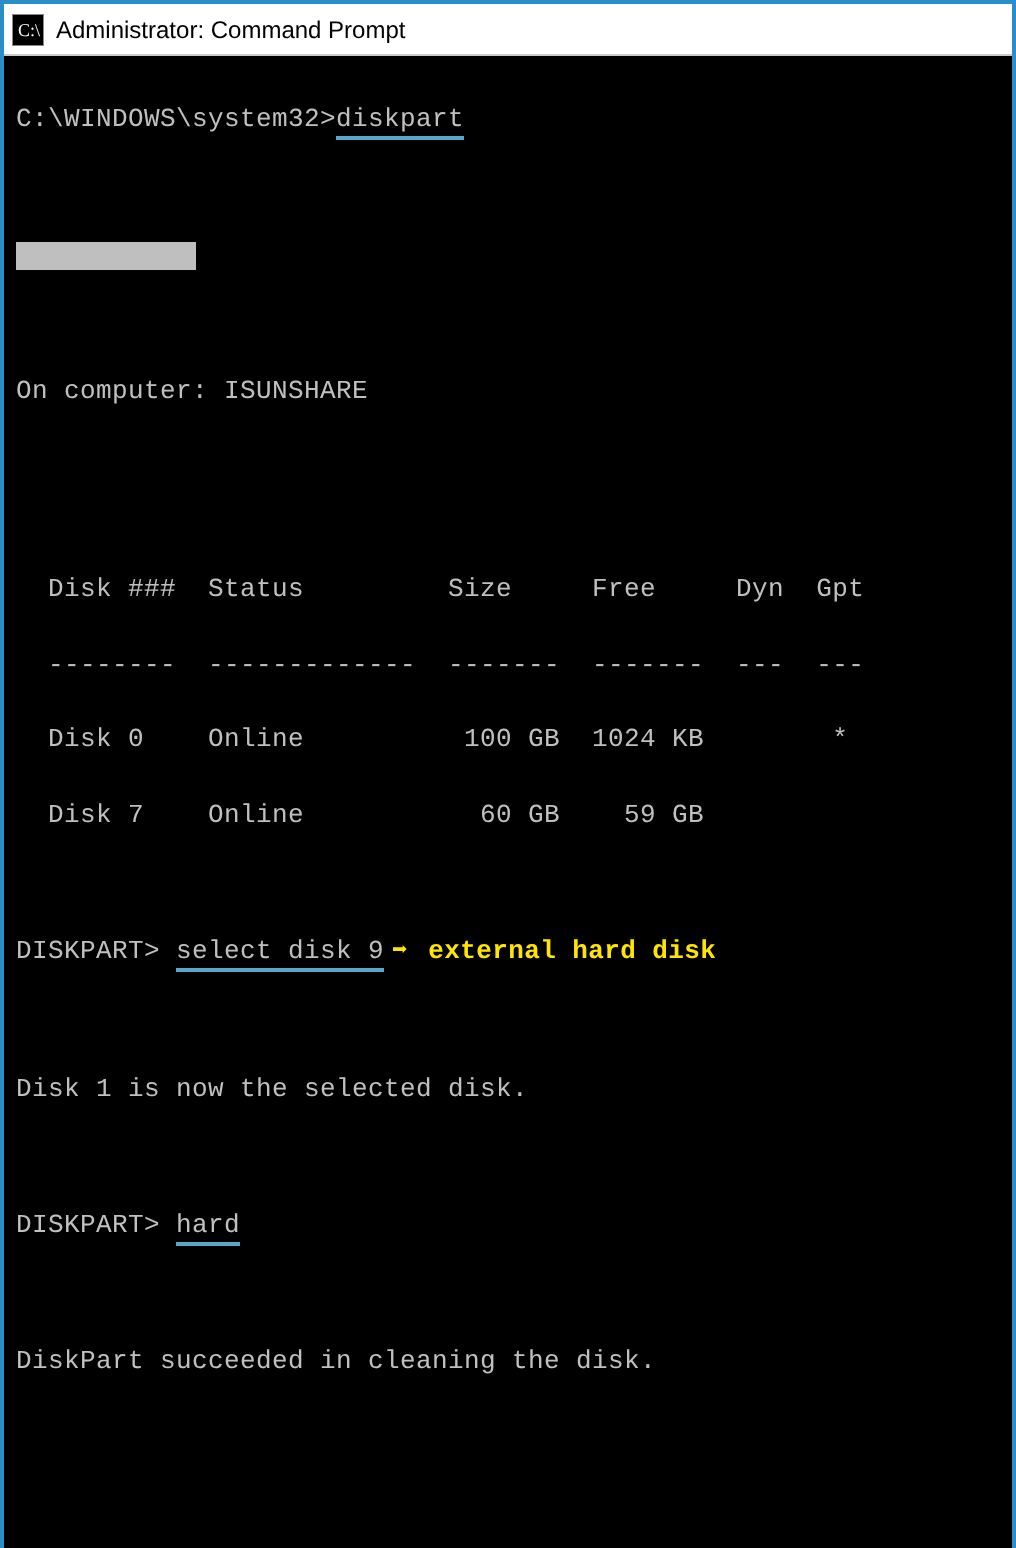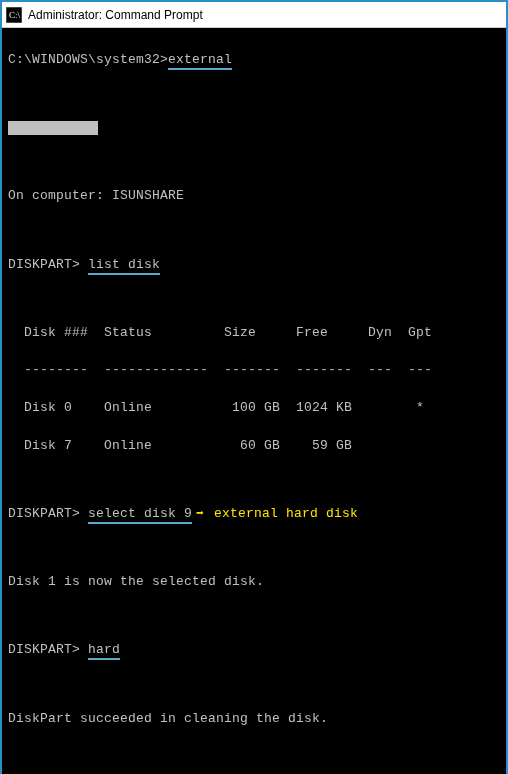--- a/index.html
+++ b/index.html
@@ -46,21 +46,21 @@
   .redact {
     background: #bfbfbf;
     color: #bfbfbf;
     display: inline-block;
     width: 90px;
     height: 14px;
     vertical-align: middle;
   }
   .annot {
     color: #ffe600;
-    font-weight: normal;
+    font-weight: bold;
   }
   .arrow {
     color: #ffe600;
     font-weight: bold;
     display: inline-block;
     margin: 0 2px 0 4px;
   }
   .spacer { height: 0.9em; }
 </style>
 </head>
@@ -70,27 +70,26 @@
   <span class="icon">
     <svg viewBox="0 0 16 16">
       <rect x="0" y="0" width="16" height="16" fill="#000" stroke="#888" stroke-width="1"></rect>
       <text x="3" y="11" font-size="9" fill="#fff" font-family="Consolas">C:\</text>
     </svg>
   </span>
   <span>Administrator: Command Prompt</span>
 </div>
 
 <div class="terminal">
-<div class="line"><span>C:\WINDOWS\system32&gt;</span><span class="underline">external</span></div>
+<div class="line"><span>C:\WINDOWS\system32&gt;</span><span class="underline">diskpart</span></div>
 <div class="spacer"></div>
 <div class="line"><span class="redact"></span></div>
 <div class="spacer"></div>
 <div class="line">On computer: ISUNSHARE</div>
 <div class="spacer"></div>
-<div class="line"><span>DISKPART&gt; </span><span class="underline">list disk</span></div>
 <div class="spacer"></div>
 <div class="line">  Disk ###  Status         Size     Free     Dyn  Gpt</div>
 <div class="line">  --------  -------------  -------  -------  ---  ---</div>
 <div class="line">  Disk 0    Online          100 GB  1024 KB        *</div>
 <div class="line">  Disk 7    Online           60 GB    59 GB</div>
 <div class="spacer"></div>
 <div class="line"><span>DISKPART&gt; </span><span class="underline">select disk 9</span><span class="arrow">➡</span> <span class="annot">external hard disk</span></div>
 <div class="spacer"></div>
 <div class="line">Disk 1 is now the selected disk.</div>
 <div class="spacer"></div>

